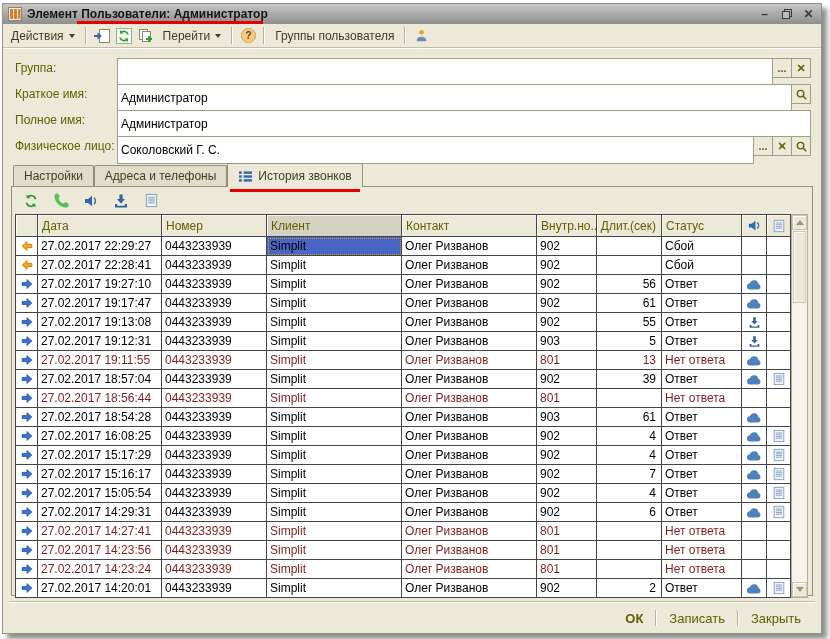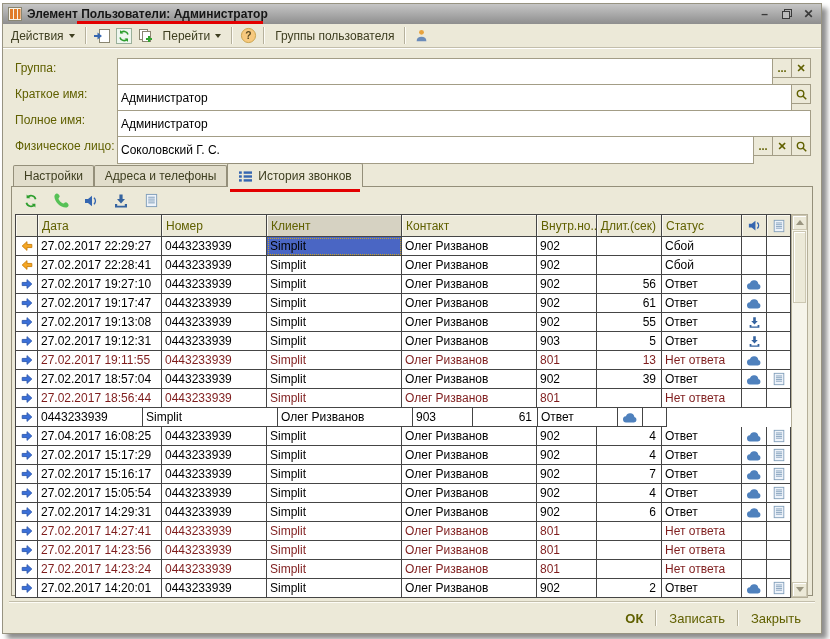--- a/index.html
+++ b/index.html
@@ -536,20 +536,21 @@
               <div class="c c-doc"></div>
             </div>
             <div class="grid-row">
               <div class="c c-dir">
                 <span class="ic">
                   <svg width="14" height="14" viewBox="0 0 16 16">
                     <path d="M8 3l5.5 5L8 13V9.8H2.5V6.2H8z" fill="#3a6fd8" stroke="#2b57ad"></path>
                   </svg>
                 </span>
               </div>
+              <div class="c c-date">27.02.2017 18:54:28</div>
               <div class="c c-num">0443233939</div>
               <div class="c c-client">Simplit</div>
               <div class="c c-contact">Олег Ризванов</div>
               <div class="c c-int">903</div>
               <div class="c c-dur">61</div>
               <div class="c c-status">Ответ</div>
               <div class="c c-spk">
                 <span class="ic">
                   <svg width="16" height="13" viewBox="0 0 16 13">
                     <path d="M4.3 11.5a3.1 3.1 0 0 1-.4-6.2A4.4 4.4 0 0 1 12.4 6 2.8 2.8 0 0 1 12 11.5z" fill="#4f81bd"></path>
@@ -559,21 +560,21 @@
               <div class="c c-doc"></div>
             </div>
             <div class="grid-row">
               <div class="c c-dir">
                 <span class="ic">
                   <svg width="14" height="14" viewBox="0 0 16 16">
                     <path d="M8 3l5.5 5L8 13V9.8H2.5V6.2H8z" fill="#3a6fd8" stroke="#2b57ad"></path>
                   </svg>
                 </span>
               </div>
-              <div class="c c-date">27.04.2017 16:08:25</div>
+              <div class="c c-date">27.02.2017 16:08:25</div>
               <div class="c c-num">0443233939</div>
               <div class="c c-client">Simplit</div>
               <div class="c c-contact">Олег Ризванов</div>
               <div class="c c-int">902</div>
               <div class="c c-dur">4</div>
               <div class="c c-status">Ответ</div>
               <div class="c c-spk">
                 <span class="ic">
                   <svg width="16" height="13" viewBox="0 0 16 13">
                     <path d="M4.3 11.5a3.1 3.1 0 0 1-.4-6.2A4.4 4.4 0 0 1 12.4 6 2.8 2.8 0 0 1 12 11.5z" fill="#4f81bd"></path>

